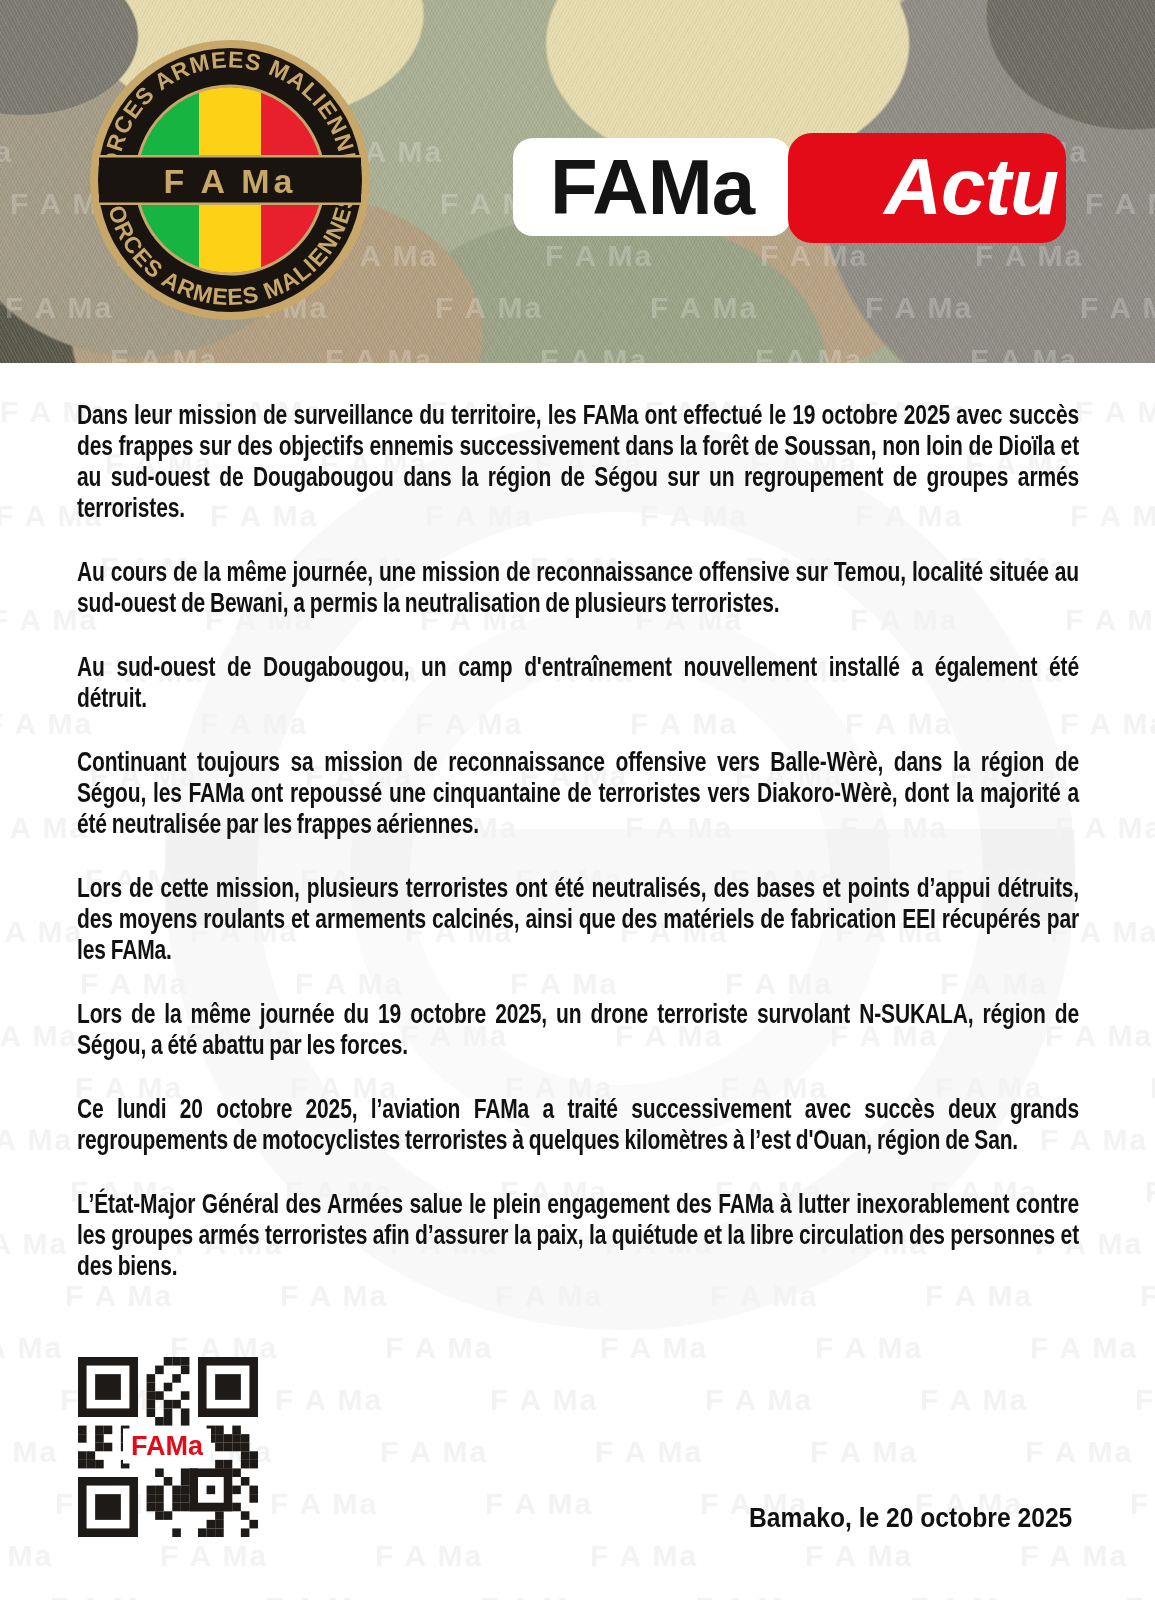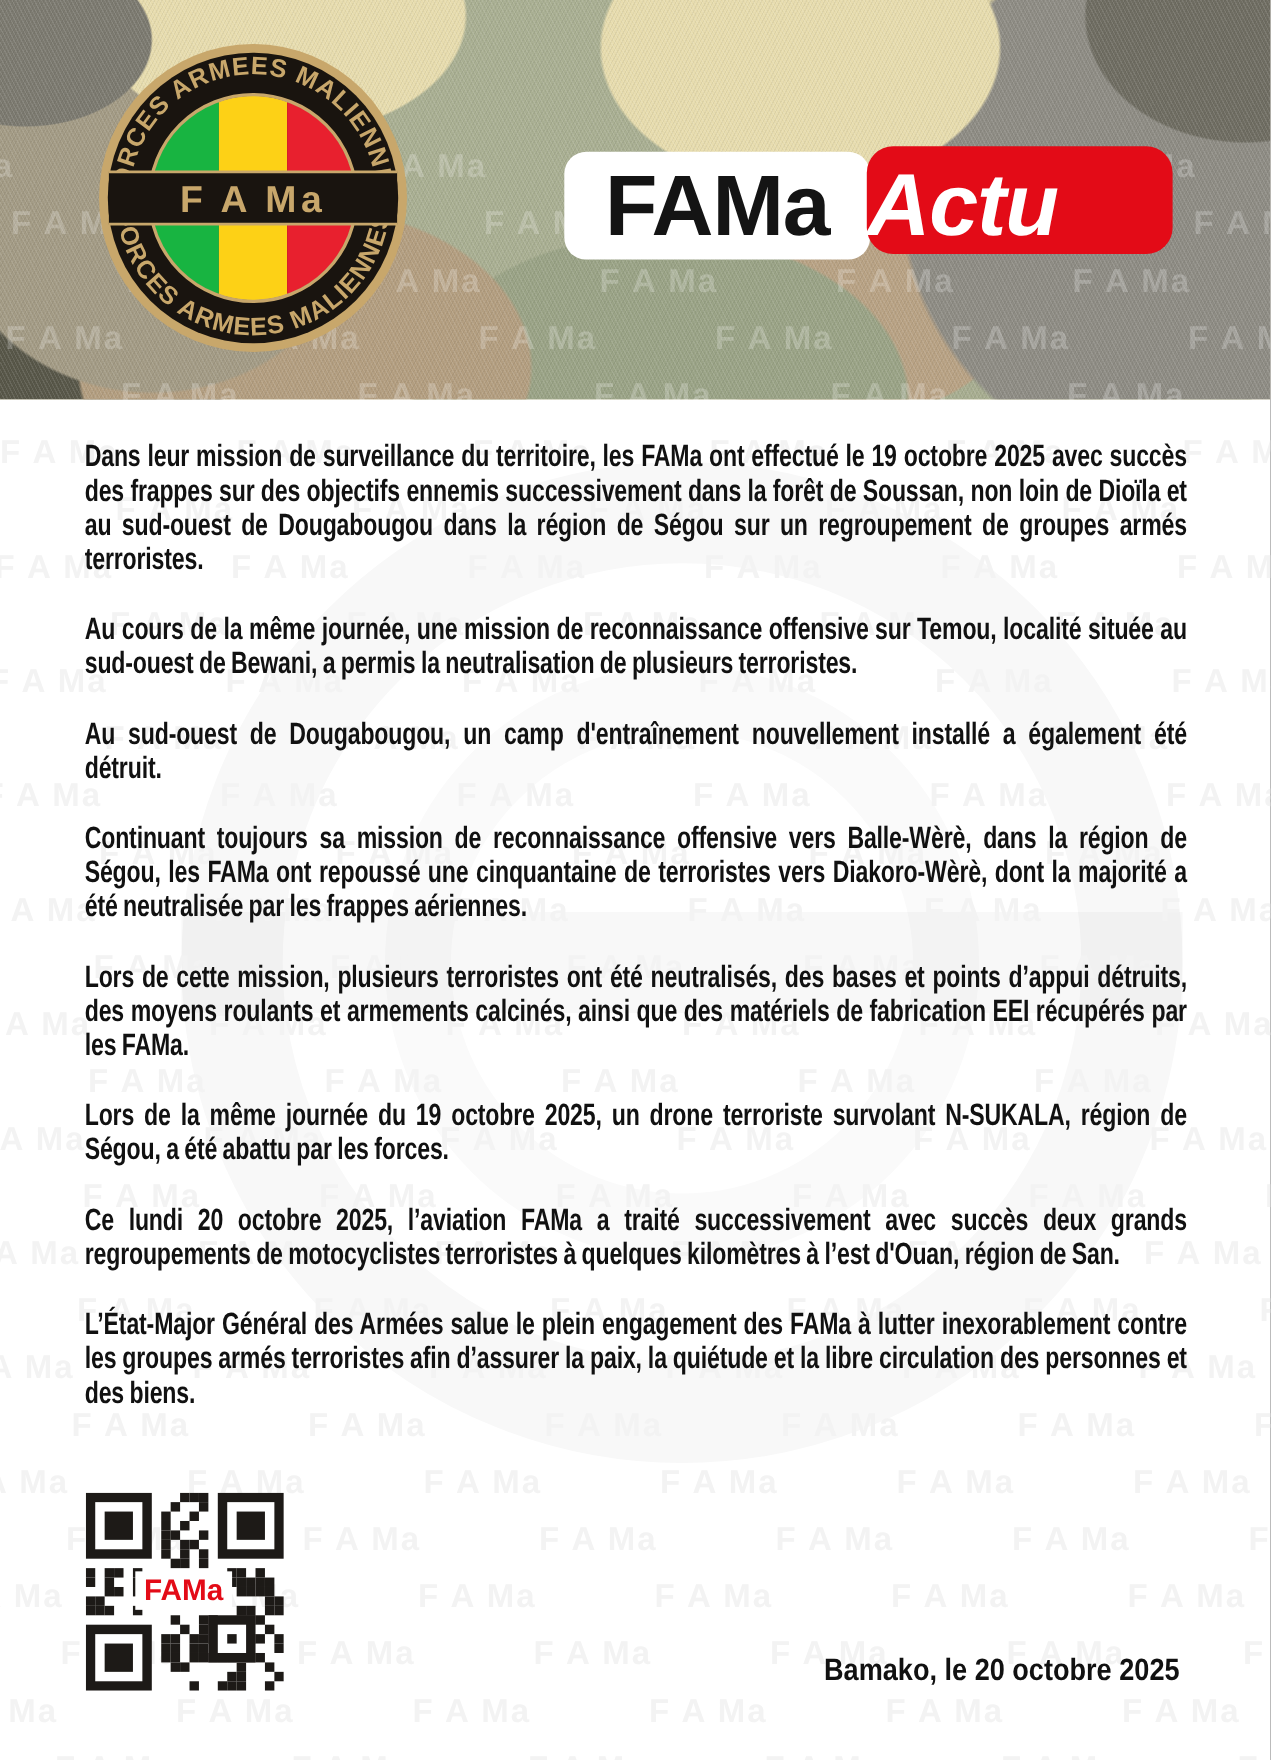--- a/index.html
+++ b/index.html
@@ -36,22 +36,22 @@
   .logo{ position:absolute; left:90px; top:40px; width:280px; height:280px; z-index:3; }
   
   .badge-fama{
     position:absolute; left:513px; top:138px; width:278px; height:98px; z-index:3;
     background:#ffffff; border-radius:20px; text-align:center;
   }
   .badge-fama span{
     font-size:78px; font-weight:bold; color:#141414; line-height:98px; letter-spacing:-1px;
   }
   .badge-actu{
-    position:absolute; left:788px; top:133px; width:278px; height:98px; z-index:4;
-    background:#e30b17; border-radius:24px; text-align:left;
+    position:absolute; left:788px; top:133px; width:278px; height:110px; z-index:4;
+    background:#e30b17; border-radius:24px; text-align:right;
   }
   .badge-actu span{
     font-size:80px; font-weight:bold; font-style:italic; color:#ffffff;
     line-height:108px; letter-spacing:-1px; padding-right:8px;
   }
   
   .emblem-ring{ position:absolute; left:165px; top:420px; width:726px; height:726px;
     border:92px solid rgba(40,40,40,.030); border-radius:50%; z-index:1;}
   .emblem-inner{ position:absolute; left:350px; top:605px; width:420px; height:420px;
     border:60px solid rgba(40,40,40,.022); border-radius:50%; z-index:1;}

